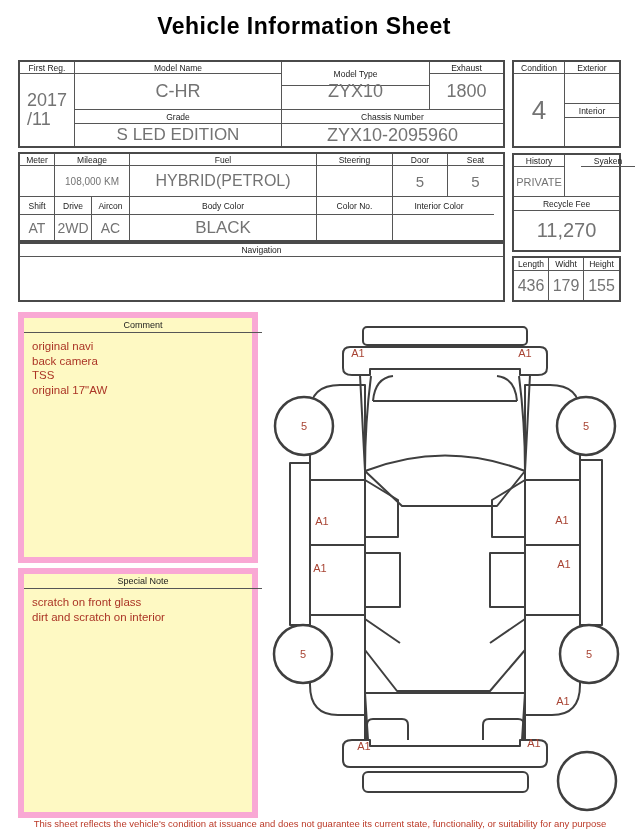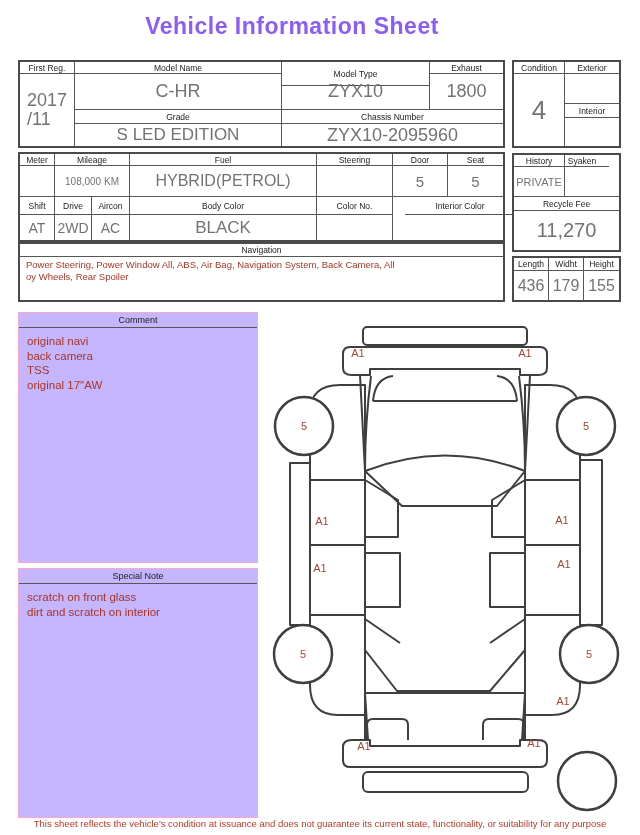--- a/index.html
+++ b/index.html
@@ -1,21 +1,21 @@
 <!DOCTYPE html>
 <html><head>
 <meta charset="utf-8">
 <style>
   html,body{margin:0;padding:0;background:#fff;}
   #page{position:relative;width:640px;height:835px;background:#fff;overflow:hidden;
         font-family:"Liberation Sans",sans-serif;}
-  .ttl{position:absolute;left:0;top:13px;width:584px;text-align:center;
-       font-size:23px;font-weight:600;letter-spacing:.5px;color:#8b5cf6;}
+  .ttl{position:absolute;left:12px;top:13px;width:584px;text-align:center;
+       font-size:23px;font-weight:600;letter-spacing:.5px;color:#000000;}
   .bx{position:absolute;box-sizing:border-box;border:2px solid #4a4a4a;background:#fff;}
-  .bx1{position:absolute;box-sizing:border-box;border:1px solid #f9a8d4;background:#c4b5fd;}
+  .bx1{position:absolute;box-sizing:border-box;border:6px solid #f9a8d4;background:#fef9c3;}
   .cl{position:absolute;box-sizing:border-box;display:flex;align-items:center;justify-content:center;
       overflow:hidden;white-space:nowrap;}
   .hd{font-size:8.5px;color:#1c1c1c;}
   .vl{color:#737373;}
   .br{border-right:1px solid #565656;}
   .bb{border-bottom:1px solid #565656;}
   .pre{white-space:pre-line;}
   .blk{position:absolute;box-sizing:border-box;color:#ab3526;}
   .disc{position:absolute;left:0;top:818px;width:640px;text-align:center;
         font-size:9.5px;color:#bb3a28;}
@@ -64,38 +64,36 @@
     <div class="cl vl br bb" style="left:35px;top:12px;width:75px;height:31px;font-size:10px;">108,000 KM</div>
     <div class="cl vl br bb" style="left:110px;top:12px;width:187px;height:31px;font-size:16px;">HYBRID(PETROL)</div>
     <div class="cl vl br bb" style="left:297px;top:12px;width:76px;height:31px;"></div>
     <div class="cl vl br bb" style="left:373px;top:12px;width:55px;height:31px;font-size:15px;">5</div>
     <div class="cl vl bb" style="left:428px;top:12px;width:55px;height:31px;font-size:15px;">5</div>
     <div class="cl hd br bb" style="left:0;top:43px;width:35px;height:18px;">Shift</div>
     <div class="cl hd br bb" style="left:35px;top:43px;width:37px;height:18px;">Drive</div>
     <div class="cl hd br bb" style="left:72px;top:43px;width:38px;height:18px;">Aircon</div>
     <div class="cl hd br bb" style="left:110px;top:43px;width:187px;height:18px;">Body Color</div>
     <div class="cl hd br bb" style="left:297px;top:43px;width:76px;height:18px;">Color No.</div>
-    <div class="cl hd bb" style="left:385px;top:43px;width:110px;height:18px;">Interior Color</div>
+    <div class="cl hd bb" style="left:364px;top:43px;width:110px;height:18px;">Interior Color</div>
     <div class="cl vl br" style="left:0;top:61px;width:35px;height:25px;font-size:14px;">AT</div>
     <div class="cl vl br" style="left:35px;top:61px;width:37px;height:25px;font-size:14px;">2WD</div>
     <div class="cl vl br" style="left:72px;top:61px;width:38px;height:25px;font-size:14px;">AC</div>
     <div class="cl vl br" style="left:110px;top:61px;width:187px;height:25px;font-size:17px;">BLACK</div>
     <div class="cl vl br" style="left:297px;top:61px;width:76px;height:25px;"></div>
     <div class="cl vl" style="left:373px;top:61px;width:110px;height:25px;"></div>
   </div>
 
   <div class="bx" style="left:18px;top:242px;width:487px;height:60px;">
     <div class="cl hd bb" style="left:0;top:0;width:483px;height:13px;">Navigation</div>
-    <div class="blk pre" style="left:0;top:13px;width:483px;height:43px;padding:2px 6px;font-size:9.5px;line-height:1.3;">Power Steering, Power Window  All, ABS, Air Bag, Navigation System, Back Camera, All
-oy Wheels, Rear Spoiler</div>
   </div>
 
   <div class="bx" style="left:512px;top:153px;width:109px;height:99px;">
     <div class="cl hd br bb" style="left:0;top:0;width:51px;height:12px;">History</div>
-    <div class="cl hd bb" style="left:41px;top:0;width:54px;height:12px;">Syaken</div>
+    <div class="cl hd bb" style="left:67px;top:0;width:54px;height:12px;">Syaken</div>
     <div class="cl vl br bb" style="left:0;top:12px;width:51px;height:30px;font-size:11px;">PRIVATE</div>
     <div class="cl vl bb" style="left:51px;top:12px;width:54px;height:30px;"></div>
     <div class="cl hd bb" style="left:0;top:42px;width:105px;height:14px;">Recycle Fee</div>
     <div class="cl vl" style="left:0;top:56px;width:105px;height:39px;font-size:20px;">11,270</div>
   </div>
 
   <div class="bx" style="left:512px;top:256px;width:109px;height:46px;">
     <div class="cl hd br bb" style="left:0;top:0;width:35px;height:13px;">Length</div>
     <div class="cl hd br bb" style="left:35px;top:0;width:35px;height:13px;">Widht</div>
     <div class="cl hd bb" style="left:70px;top:0;width:35px;height:13px;">Height</div>

